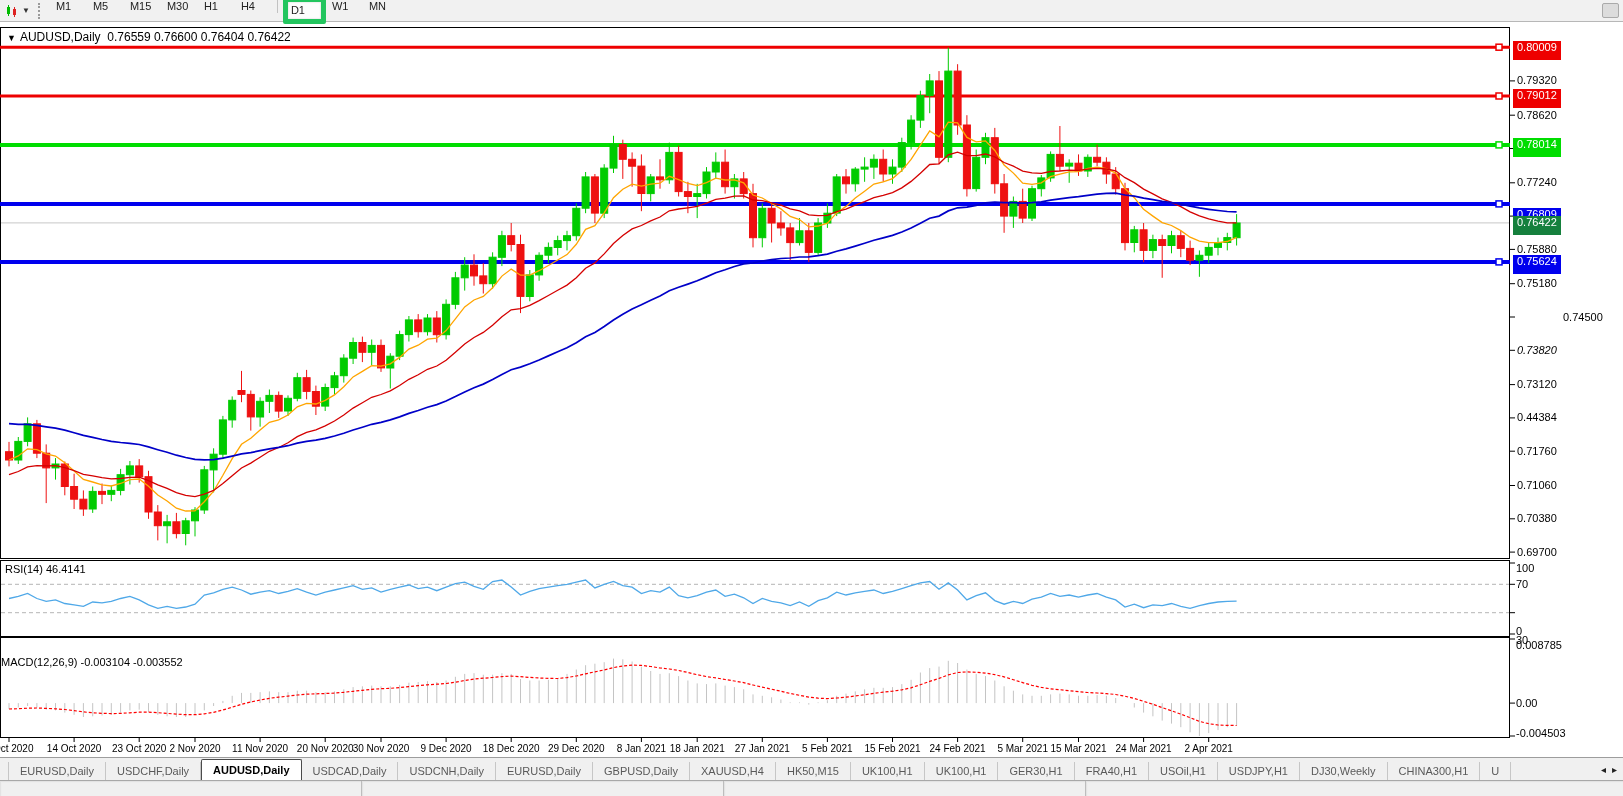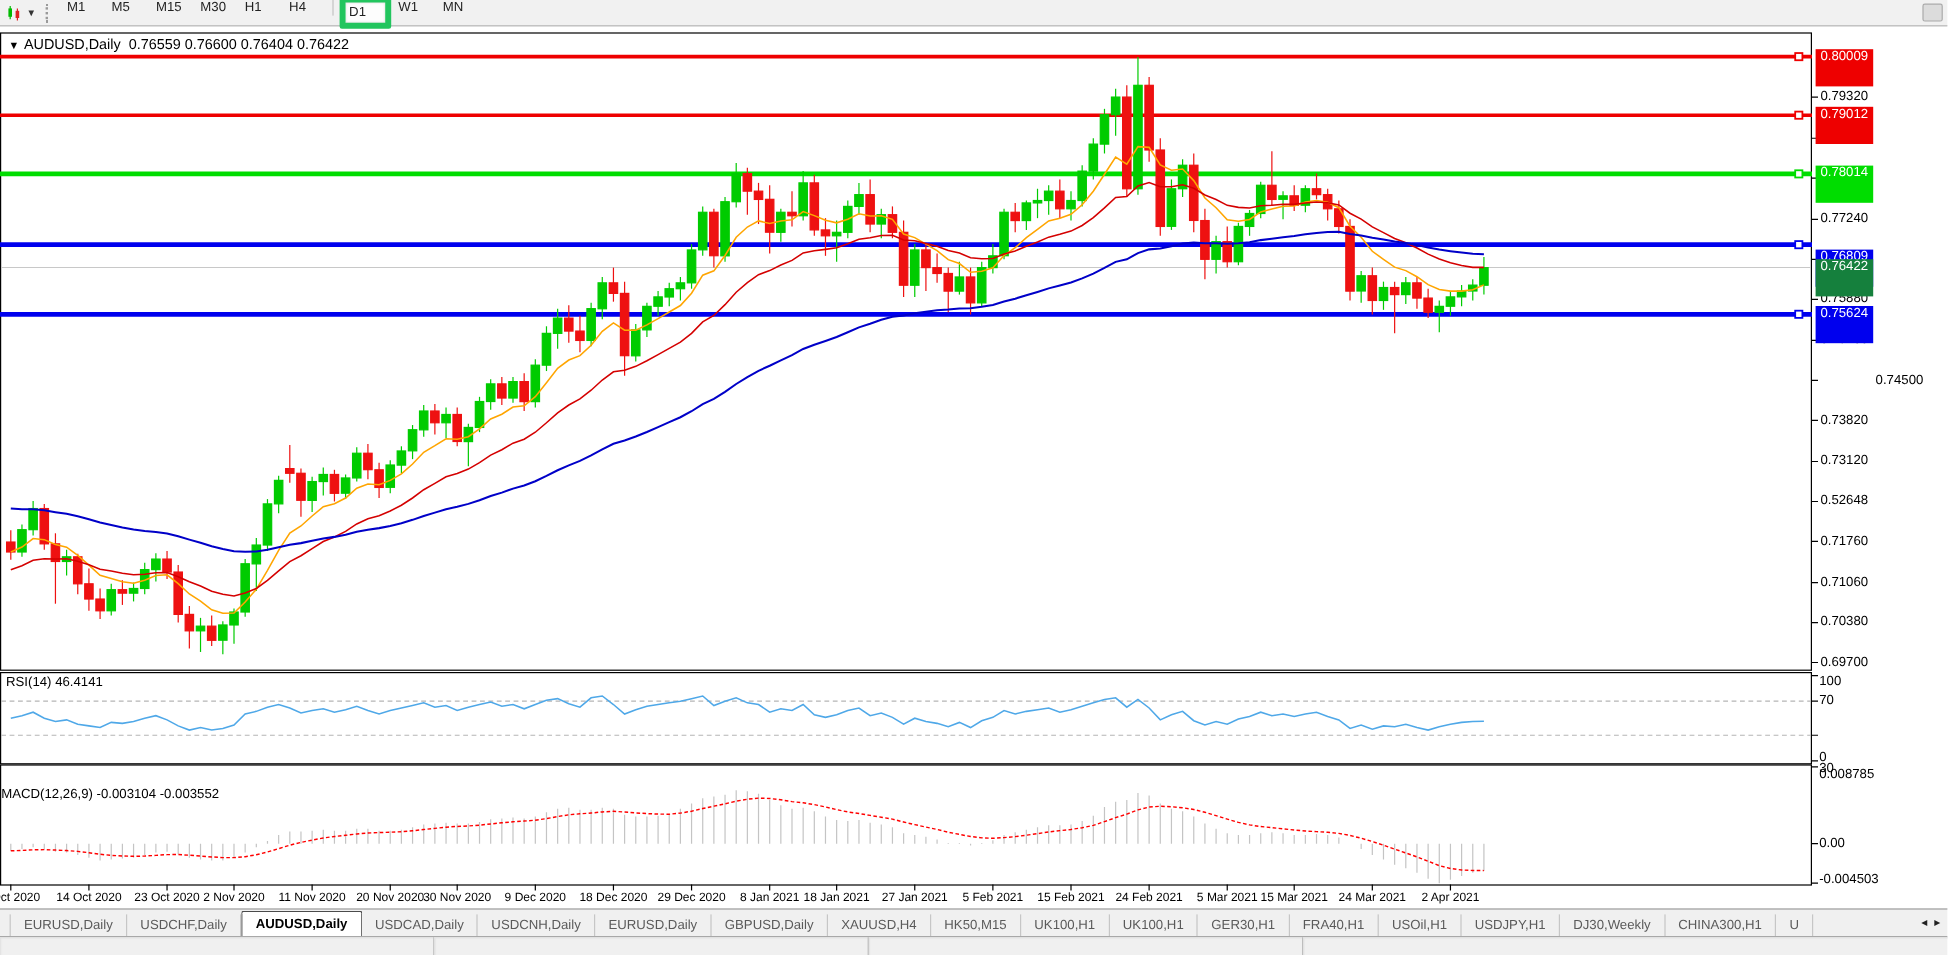--- a/index.html
+++ b/index.html
@@ -15,21 +15,21 @@
   .tf-btn.active{background:#fdfdfd;border:5px solid #22c55e;box-shadow:inset 0 0 2px #cfcfcf;}
   .tb-rightbox{position:absolute;right:4px;top:3px;width:15px;height:13px;background:#dcdcdc;border:1px solid #aaa;border-radius:2px;}
   
   #chart-svg{position:absolute;left:0;top:0;}
   .ovl{position:absolute;font-size:11px;color:#000;white-space:nowrap;}
   #chart-title{left:7px;top:30px;font-size:12px;}
   #chart-title .tri{font-size:9px;margin-right:4px;}
   #rsi-label{left:5px;top:563px;}
   #macd-label{left:1px;top:640px;margin-top:16px;}
   .ax-tick{position:absolute;left:1517px;font-size:11px;color:#000;}
-  .ax-box{position:absolute;left:1513px;height:31px;line-height:13px;font-size:11px;color:#fff;padding:0 4px;}
+  .ax-box{position:absolute;left:1513px;height:19px;line-height:13px;font-size:11px;color:#fff;padding:0 4px;}
   .ind-ax{position:absolute;left:1516px;font-size:11px;color:#000;}
   .date-lab{position:absolute;top:743px;font-size:10px;color:#000;transform:translateX(-50%);}
   
   #tabbar{position:absolute;left:0;top:757px;width:1623px;height:22px;background:#f0f0f0;border-top:1px solid #9d9d9d;display:flex;align-items:flex-end;}
   .tab{height:18px;line-height:18px;padding:0 11px;font-size:11px;color:#5a5a5a;border-right:1px solid #c6c6c6;cursor:default;}
   .tab:first-child{border-left:1px solid #c6c6c6;margin-left:8px;}
   .tab.active{background:#fff;color:#000;font-weight:700;border:1px solid #4b4b4b;border-bottom:none;height:20px;line-height:21px;border-radius:2px 2px 0 0;}
   .tab-arrows{margin-left:auto;display:flex;align-items:center;height:100%;padding-right:3px;}
   .tab-arrow{font-size:10px;color:#222;padding:0 3px;cursor:default;}
   
@@ -541,23 +541,23 @@
 
   <div id="overlays">
       <div class="ax-tick" style="top: 74.402px;">0.79320</div>
       <div class="ax-tick" style="top: 108.69px;">0.78620</div>
       <div class="ax-tick" style="top: 141.999px;">0.77940</div>
       <div class="ax-tick" style="top: 176.287px; text-align: right;">0.77240</div>
       <div class="ax-tick" style="top: 209.596px;">0.76560</div>
       <div class="ax-tick" style="top: 242.905px;">0.75880</div>
       <div class="ax-tick" style="top: 277.193px;">0.75180</div>
       <div class="ax-tick" style="top: 310.502px; padding-left: 46px;">0.74500</div>
-      <div class="ax-tick" style="top: 343.811px;">0.73820</div>
+      <div class="ax-tick" style="top: 343.811px; font-style: italic;">0.73820</div>
       <div class="ax-tick" style="top: 378.099px;">0.73120</div>
-      <div class="ax-tick" style="top: 411.408px;">0.52648</div>
+      <div class="ax-tick" style="top: 411.408px;">0.44384</div>
       <div class="ax-tick" style="top: 444.716px;">0.71760</div>
       <div class="ax-tick" style="top: 479.005px;">0.71060</div>
       <div class="ax-tick" style="top: 512.313px;">0.70380</div>
       <div class="ax-tick" style="top: 545.622px;">0.69700</div>
       <div class="ax-box" style="top: 40.6525px; background: rgb(238, 0, 0);">0.80009</div>
       <div class="ax-box" style="top: 89.4889px; background: rgb(238, 0, 0);">0.79012</div>
       <div class="ax-box" style="top: 138.374px; background: rgb(0, 221, 0);">0.78014</div>
       <div class="ax-box" style="top: 208px; background: rgb(0, 0, 238);">0.76809</div>
       <div class="ax-box" style="top: 255.445px; background: rgb(0, 0, 238);">0.75624</div>
       <div class="ax-box" style="top: 216.356px; background: #15803d;">0.76422</div>

